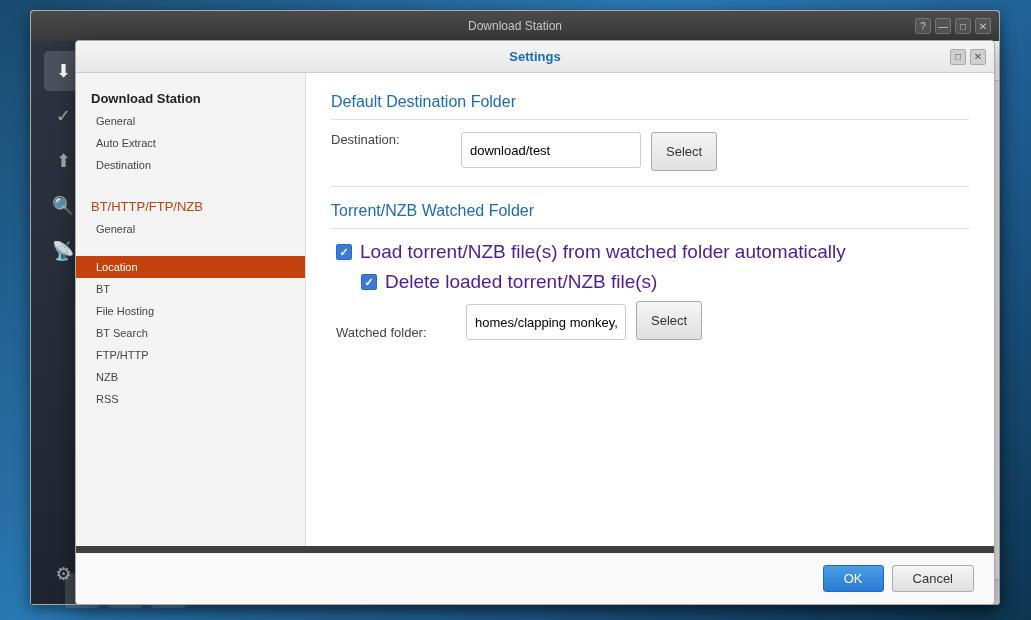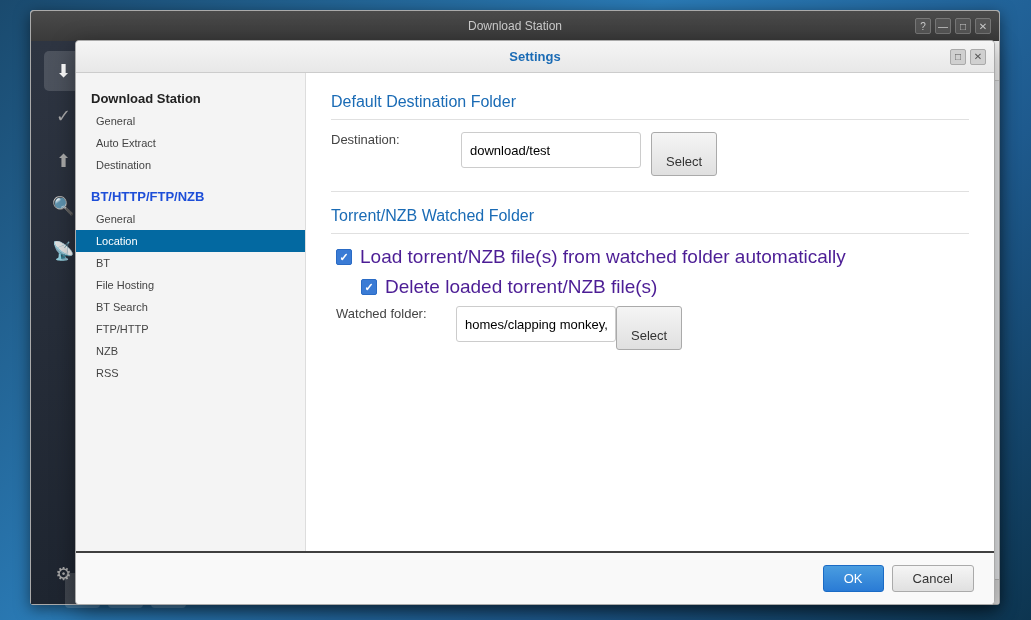--- a/index.html
+++ b/index.html
@@ -198,31 +198,32 @@
     }
 
     .dlg-nav-item {
       padding: 5px 20px;
       cursor: pointer;
       color: #444;
       font-size: 11px;
     }
 
     .dlg-nav-item.active {
-      background: #0369a1;
+      background: #c2410c;
       color: #fff;
       border-radius: 0;
+      margin-top: 16px;
     }
 
     .dlg-section-header {
-      font-weight: bold;
+      font-weight: normal;
       padding: 8px 15px 4px;
-      color: #1d4ed8;
-      font-size: 13px;
-      margin-top: 5px;
+      color: #c2410c;
+      font-size: 13px;
+      margin-top: 15px;
     }
 
     
     .dialog-content {
       flex: 1;
       padding: 20px 25px;
       overflow-y: auto;
     }
 
     .content-section-title {
@@ -255,28 +256,28 @@
       width: 180px;
       height: 36px;
       background: #fff;
     }
 
     .form-input-wide {
       width: 160px;
     }
 
     .btn-select {
-      padding: 21px 14px;
+      padding: 8px 14px;
       background: linear-gradient(to bottom, #f5f5f5, #e0e0e0);
       border: 1px solid #aaa;
       border-radius: 3px;
       cursor: pointer;
       font-size: 13px;
       color: #333;
-      height: 26px;
+      height: 39px;
     }
 
     .section-divider {
       border: none;
       border-top: 1px solid #e0e0e0;
       margin: 15px 0;
     }
 
     .checkbox-row {
       display: flex;
@@ -309,29 +310,30 @@
       font-weight: bold;
     }
 
     .checkbox-label {
       color: #4c1d95;
       font-size: 19px;
     }
 
     .watched-folder-row {
       display: flex;
-      align-items: flex-start;
+      align-items: flex-end;
+      gap: 10px;
       padding-left: 5px;
       margin-top: 8px;
     }
 
     
     .dialog-footer {
       padding: 12px 20px;
-      border-top: 2px solid #404040;
+      border-top: 7px solid #404040;
       display: flex;
       justify-content: flex-end;
       gap: 8px;
       background: #f9f9f9;
       border-radius: 0 0 4px 4px;
     }
 
     .btn-ok {
       padding: 5px 20px;
       background: linear-gradient(to bottom, #4a9de0, #2a7bd5);

